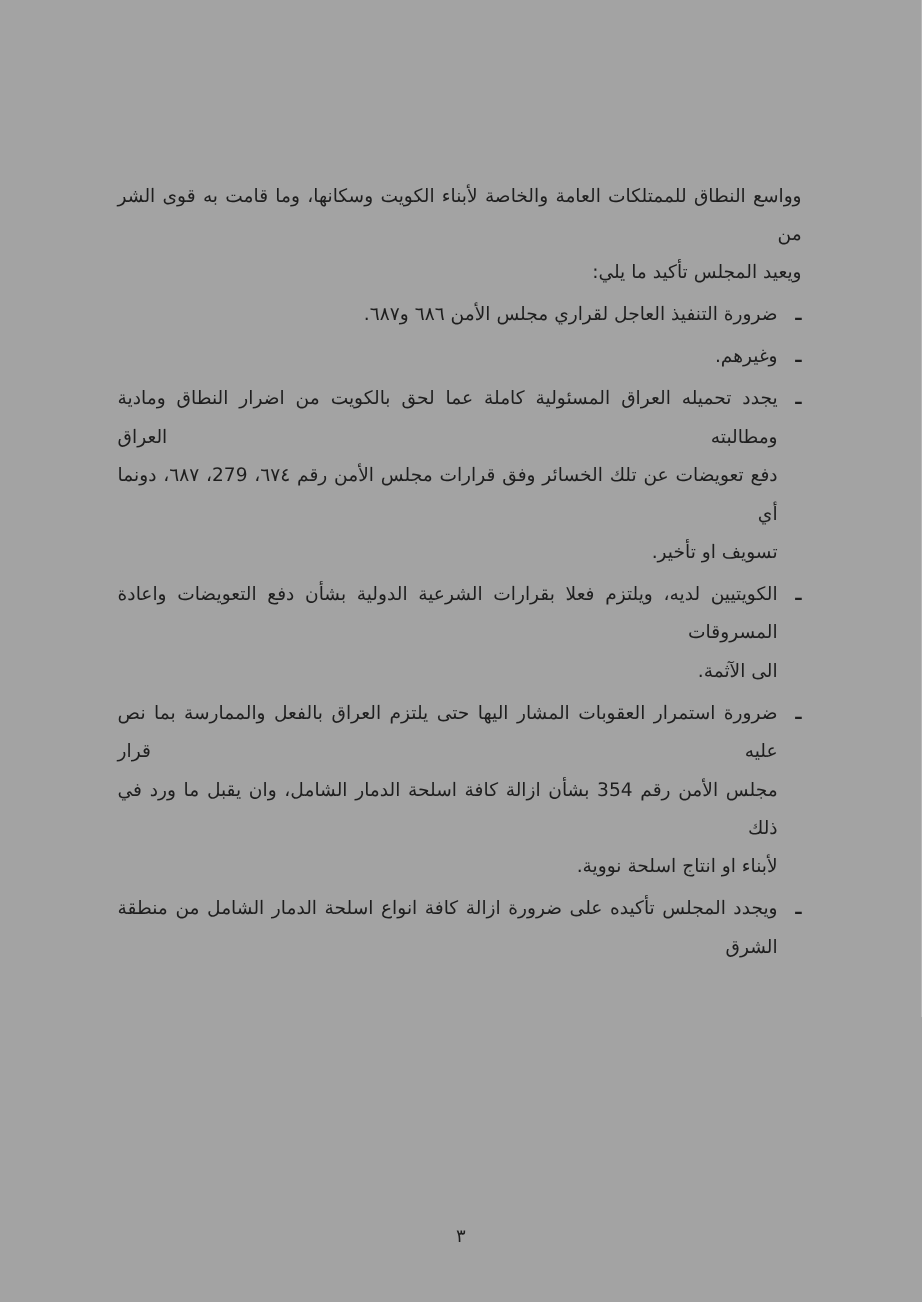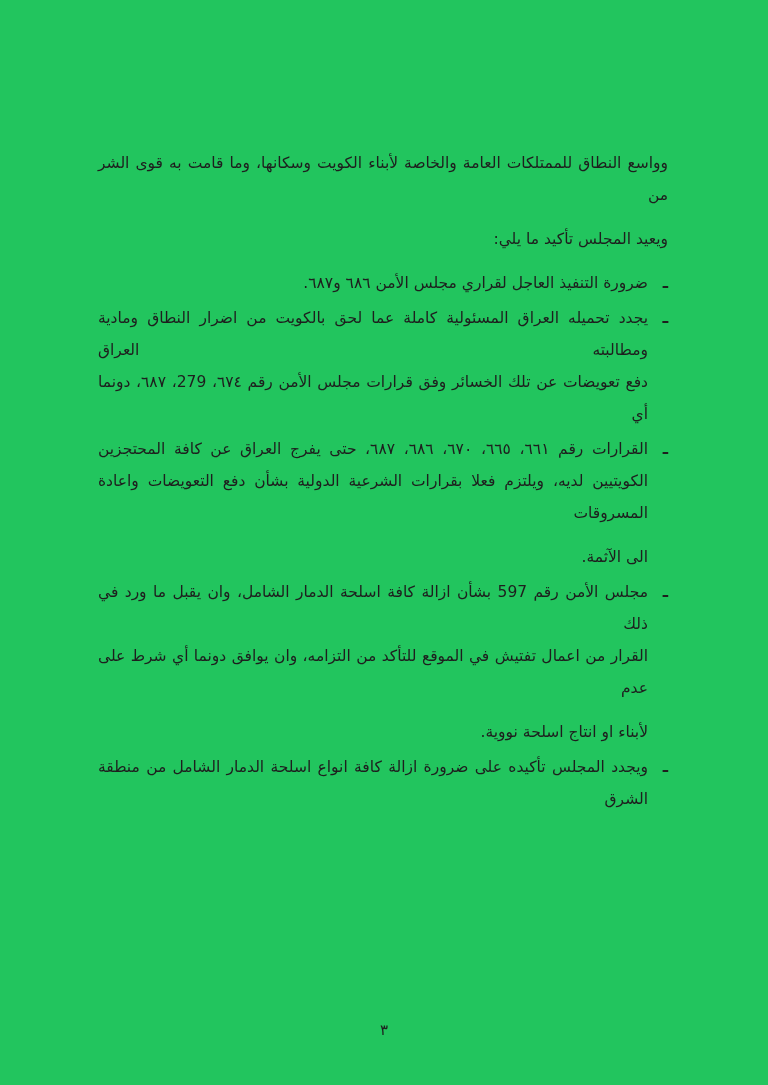--- a/index.html
+++ b/index.html
@@ -10,21 +10,21 @@
     width: 768px;
     height: 1085px;
     position: relative;
     background: #ffffff;
     overflow: hidden;
     font-family: "DejaVu Sans", sans-serif;
   }
   .page {
     position: absolute;
     inset: 0;
-    background: #22c55e;
+    background: #a3a3a3;
     color: #1e1e1e;
   }
   .doc-body {
     position: absolute;
     top: 147px;
     right: 100px;
     left: 98px;
     direction: rtl;
     font-size: 15.5px;
     line-height: 32px;
@@ -48,21 +48,20 @@
     direction: rtl;
     unicode-bidi: plaintext;
   }
   .line.fill {
     text-align: justify;
     text-align-last: justify;
   }
   .line.last {
     text-align: right;
     text-align-last: right;
-    margin-top: 12px;
   }
   .page-number {
     position: absolute;
     top: 1014px;
     left: 0;
     right: 0;
     text-align: center;
     font-size: 15px;
     line-height: 32px;
     color: #1e1e1e;
@@ -76,36 +75,37 @@
       <div class="block paragraph">
         <div class="line fill">وواسع النطاق للممتلكات العامة والخاصة لأبناء الكويت وسكانها، وما قامت به قوى الشر من</div>
         <div class="line last">ويعيد المجلس تأكيد ما يلي:</div>
       </div>
       <div class="block list-item">
         <span class="marker">ـ</span>
         <div class="line last">ضرورة التنفيذ العاجل لقراري مجلس الأمن ٦٨٦ و٦٨٧.</div>
       </div>
       <div class="block list-item">
         <span class="marker">ـ</span>
+        <div class="line last">وغيرهم.</div>
       </div>
       <div class="block list-item">
         <span class="marker">ـ</span>
         <div class="line fill">يجدد تحميله العراق المسئولية كاملة عما لحق بالكويت من اضرار النطاق ومادية ومطالبته العراق</div>
         <div class="line fill">دفع تعويضات عن تلك الخسائر وفق قرارات مجلس الأمن رقم ٦٧٤، 279، ٦٨٧، دونما أي</div>
+        <div class="line last">تسويف او تأخير.</div>
       </div>
       <div class="block list-item">
         <span class="marker">ـ</span>
-        <div class="line fill">القرارات رقم ٦٦١، ٦٦٥، ٦٧٠، ٦٨٦، ٦٨٧، حتى يفرج العراق عن كافة المحتجزين</div>
         <div class="line fill">الكويتيين لديه، ويلتزم فعلا بقرارات الشرعية الدولية بشأن دفع التعويضات واعادة المسروقات</div>
         <div class="line last">الى الآثمة.</div>
       </div>
       <div class="block list-item">
         <span class="marker">ـ</span>
-        <div class="line fill">مجلس الأمن رقم 597 بشأن ازالة كافة اسلحة الدمار الشامل، وان يقبل ما ورد في ذلك</div>
-        <div class="line fill">القرار من اعمال تفتيش في الموقع للتأكد من التزامه، وان يوافق دونما أي شرط على عدم</div>
+        <div class="line fill">ضرورة استمرار العقوبات المشار اليها حتى يلتزم العراق بالفعل والممارسة بما نص عليه قرار</div>
+        <div class="line fill">مجلس الأمن رقم 354 بشأن ازالة كافة اسلحة الدمار الشامل، وان يقبل ما ورد في ذلك</div>
         <div class="line last">لأبناء او انتاج اسلحة نووية.</div>
       </div>
       <div class="block list-item">
         <span class="marker">ـ</span>
         <div class="line fill">ويجدد المجلس تأكيده على ضرورة ازالة كافة انواع اسلحة الدمار الشامل من منطقة الشرق</div>
       </div>
     </div>
   <div class="page-number">٣</div>
 </div>
 

